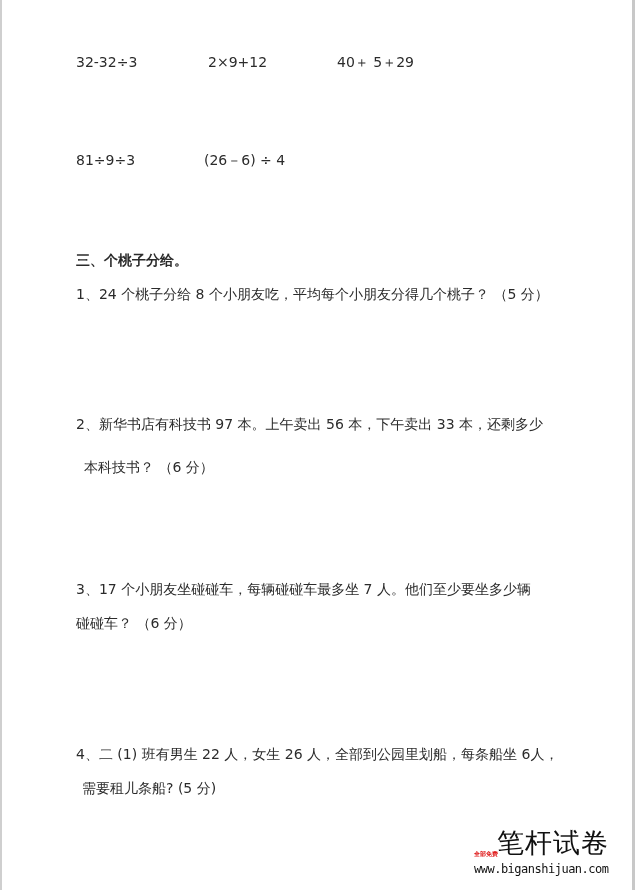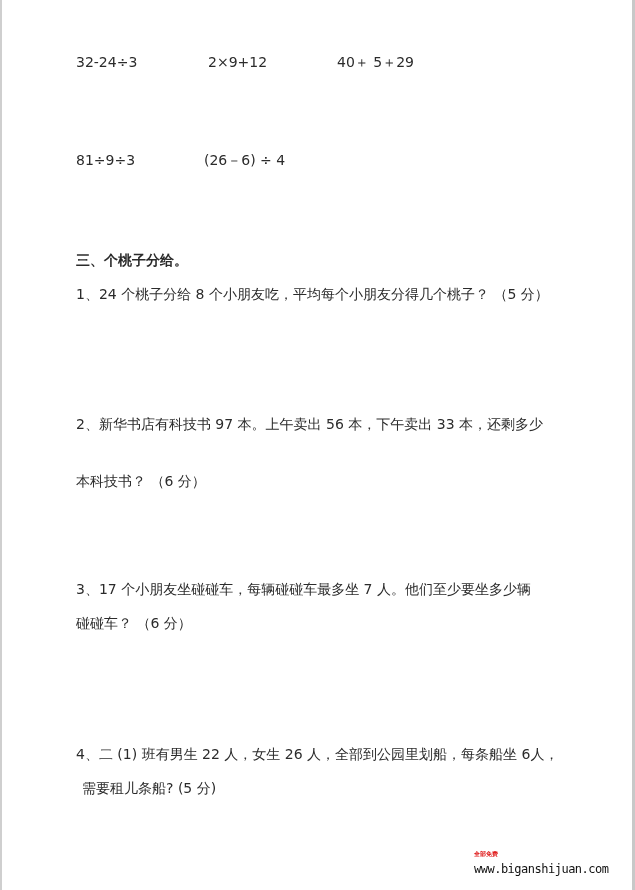--- a/index.html
+++ b/index.html
@@ -19,47 +19,48 @@
     .wm-tag { position: absolute; left: 4px; top: 24px; font-size: 6px; color: #e02020; font-weight: bold; line-height: 8px; }
     .wm-url { position: absolute; left: 4px; top: 34px; font-size: 12px; color: #111; font-family: "DejaVu Sans Mono", "Liberation Mono", monospace; letter-spacing: -0.5px; line-height: 18px; }
   </style>
 </head>
 <body>
 
 <div class="edge-left"></div>
 <div class="edge-right"></div>
 
 <div>
-  <span class="expr" style="left:76px; top:53px;">32-24÷3</span>
+  <span class="expr" style="left:76px; top:53px;">32-32÷3</span>
   <span class="expr" style="left:208px; top:53px;">2×9+12</span>
   <span class="expr" style="left:337px; top:53px;">40＋ 5＋29</span>
 </div>
 
 <div>
   <span class="expr" style="left:76px; top:151px;">81÷9÷3</span>
   <span class="expr" style="left:204px; top:151px;">(26－6) ÷ 4</span>
 </div>
 
 <div class="line heading" style="top:251px;">三、个桃子分给。</div>
 
 <div>
   <div class="line" style="top:285px;">1、24 个桃子分给 8 个小朋友吃，平均每个小朋友分得几个桃子？ （5 分）</div>
 </div>
 
 <div>
   <div class="line" style="top:415px;">2、新华书店有科技书 97 本。上午卖出 56 本，下午卖出 33 本，还剩多少</div>
-  <div class="line" style="top:472px;">本科技书？ （6 分）</div>
+  <div class="line" style="top:458px;margin-left:8px;">本科技书？ （6 分）</div>
 </div>
 
 <div>
   <div class="line" style="top:580px;">3、17  个小朋友坐碰碰车，每辆碰碰车最多坐  7  人。他们至少要坐多少辆</div>
   <div class="line" style="top:614px;">碰碰车？ （6 分）</div>
 </div>
 
 <div>
   <div class="line" style="top:745px;">4、二 (1) 班有男生 22 人，女生 26 人，全部到公园里划船，每条船坐 6人，</div>
   <div class="line" style="top:779px;margin-left:6px;">需要租儿条船? (5 分)</div>
 </div>
 
 <div class="watermark">
+  <div class="wm-title">笔杆试卷</div>
   <div class="wm-tag">全部免费</div>
   <div class="wm-url">www.biganshijuan.com</div>
 </div>
 
 </body></html>

